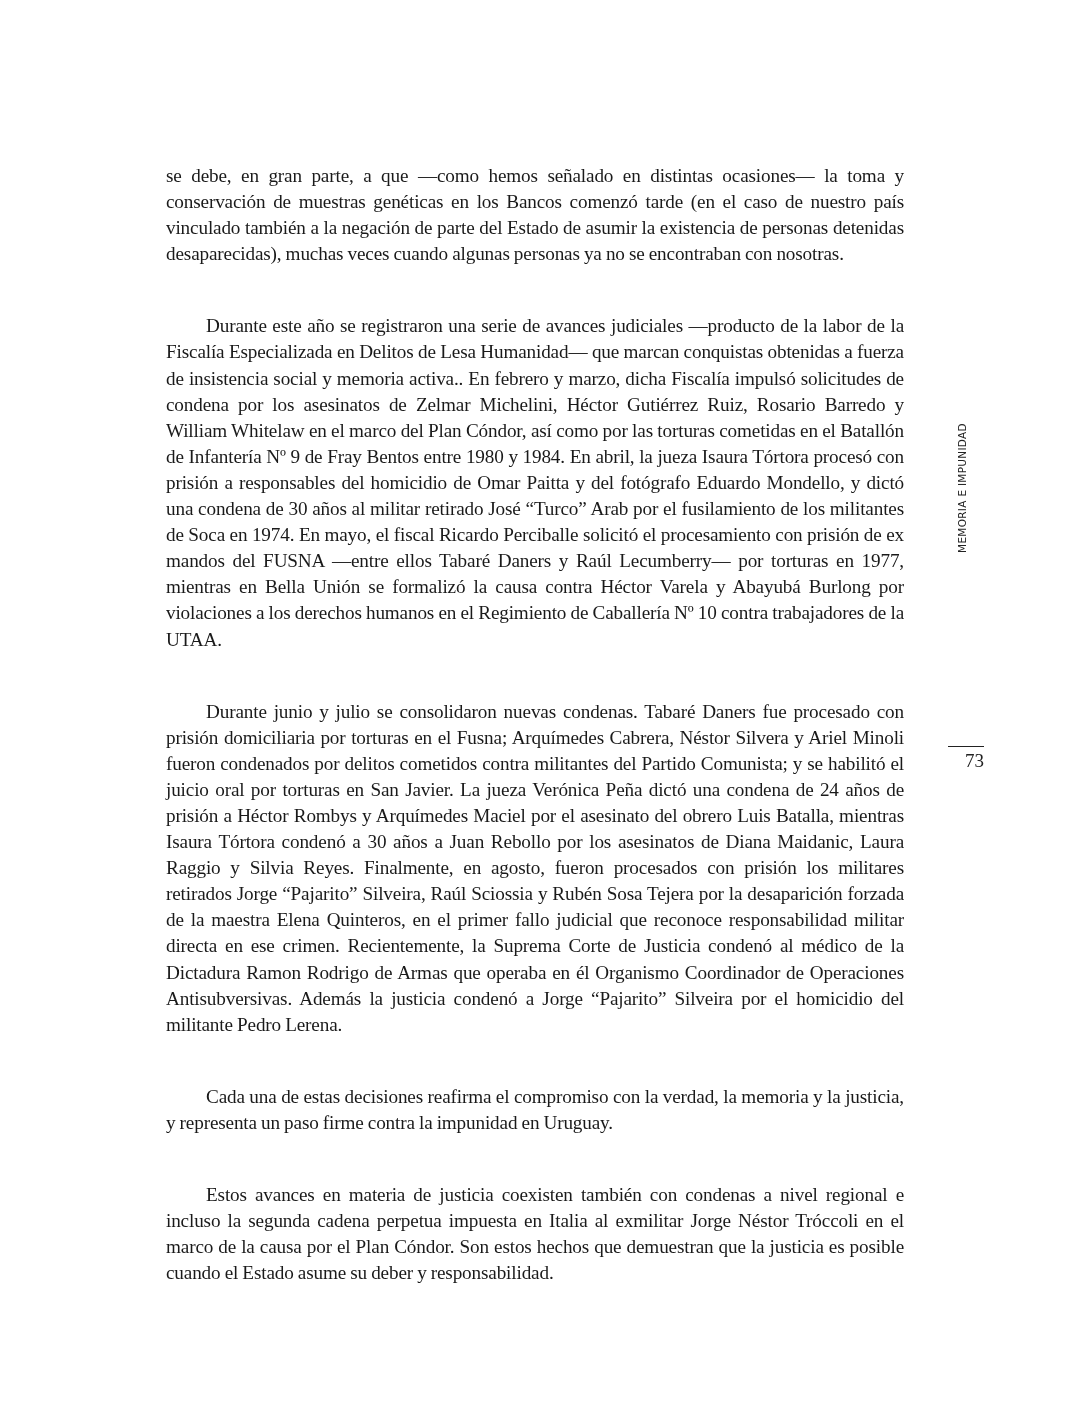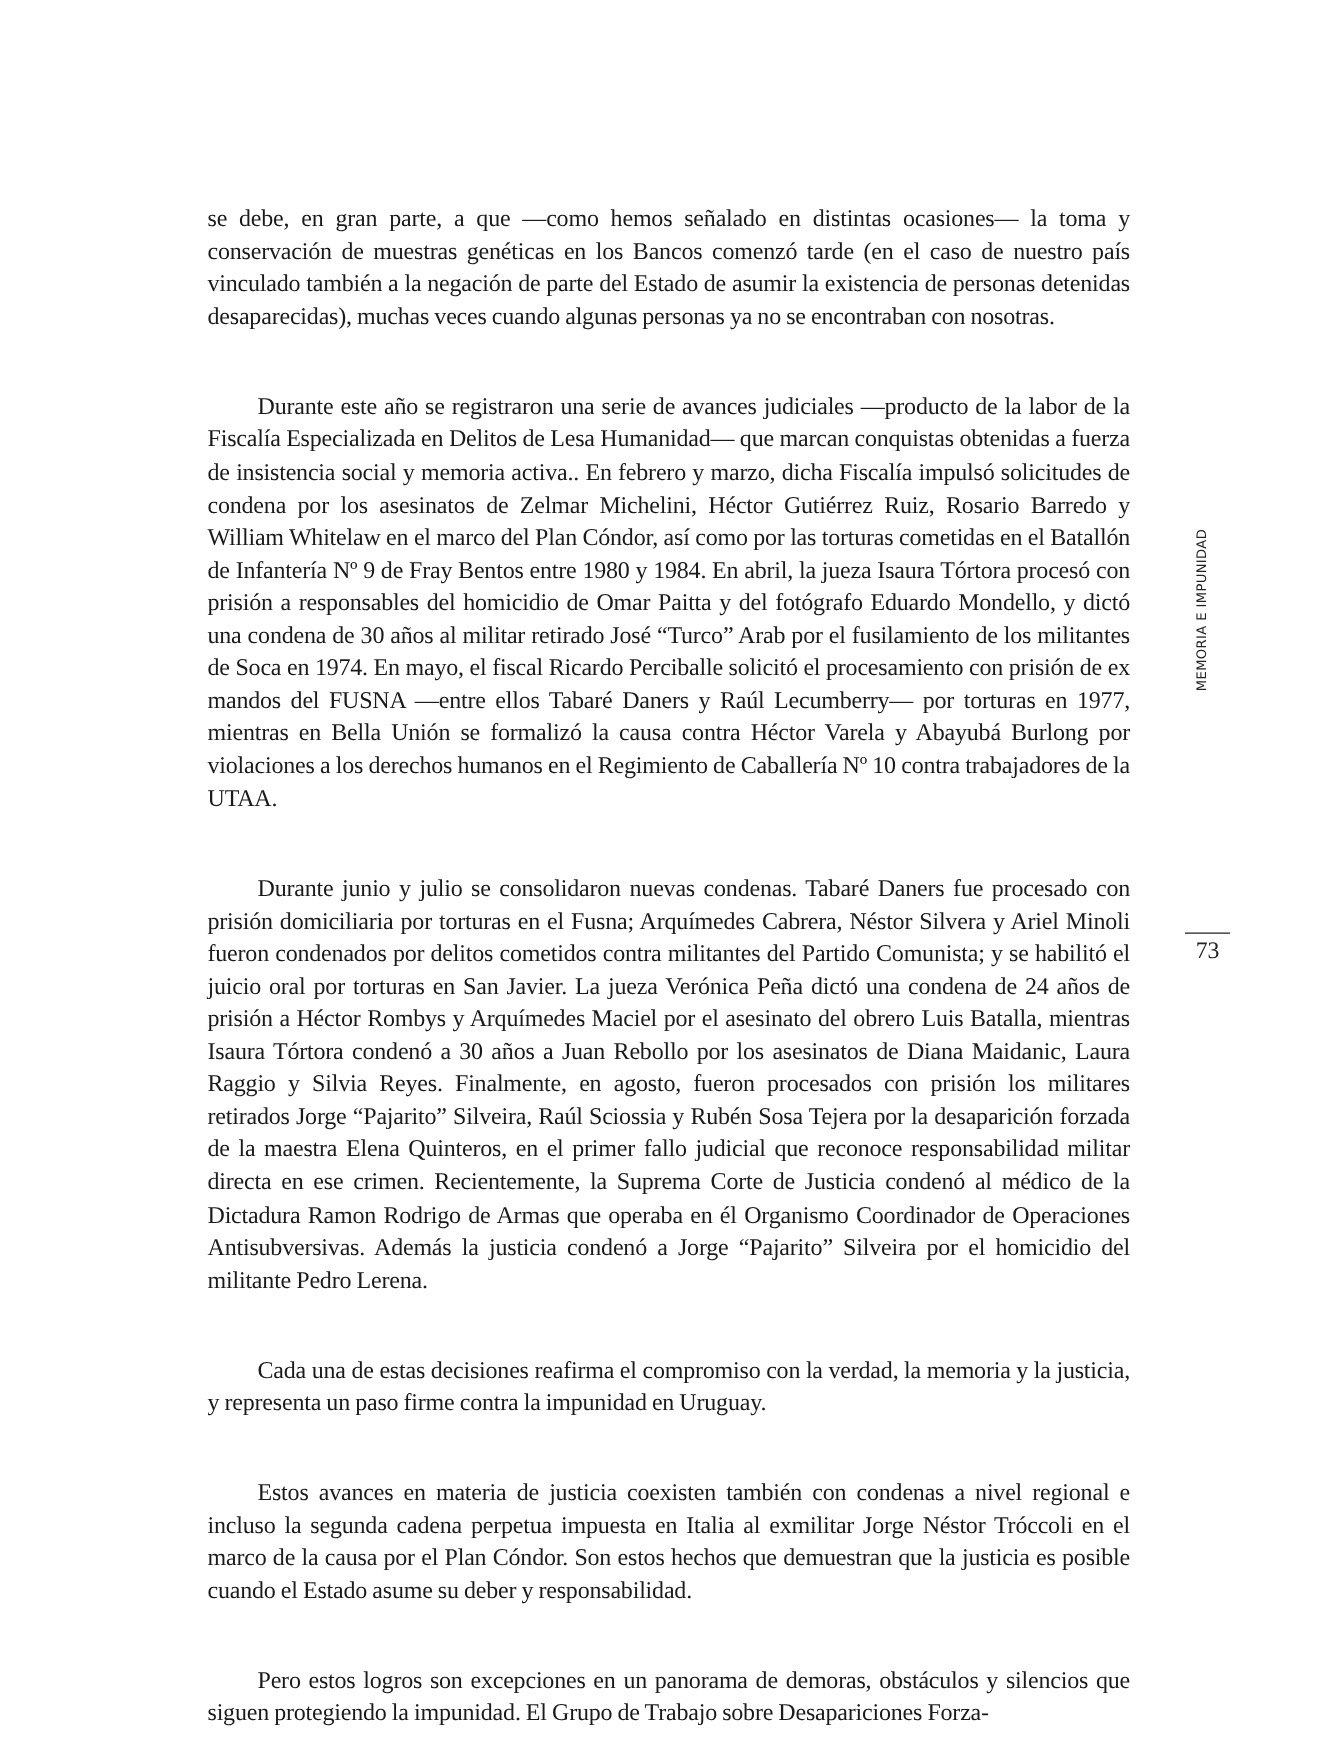--- a/index.html
+++ b/index.html
@@ -65,34 +65,34 @@
     width: 36px;
     height: 0;
     border-top: 1.3px solid #222222;
     margin-bottom: 3px;
   }
   .folio-number {
     font-family: "Liberation Serif", "DejaVu Serif", serif;
     font-size: 19px;
     line-height: 22px;
     color: #222222;
+    text-align: right;
   }
 </style>
 </head>
 <body>
 
 <div class="page">
 
   <div class="body-text">
     <p class="para">se debe, en gran parte, a que —como hemos señalado en distintas ocasiones— la toma y conservación de muestras genéticas en los Bancos comenzó tarde (en el caso de nuestro país vinculado también a la negación de parte del Estado de asumir la existencia de personas detenidas desaparecidas), muchas veces cuando algunas personas ya no se encontraban con nosotras.</p>
     <p class="para indent">Durante este año se registraron una serie de avances judiciales —producto de la labor de la Fiscalía Especializada en Delitos de Lesa Humanidad— que marcan conquistas ob­tenidas a fuerza de insistencia social y memoria activa.. En febrero y marzo, dicha Fiscalía impulsó solicitudes de condena por los asesinatos de Zelmar Michelini, Héctor Gutiérrez Ruiz, Rosario Barredo y William Whitelaw en el marco del Plan Cóndor, así como por las torturas cometidas en el Batallón de Infantería Nº 9 de Fray Bentos entre 1980 y 1984. En abril, la jueza Isaura Tórtora procesó con prisión a responsables del homicidio de Omar Paitta y del fotógrafo Eduardo Mondello, y dictó una condena de 30 años al militar reti­rado José “Turco” Arab por el fusilamiento de los militantes de Soca en 1974. En mayo, el fiscal Ricardo Perciballe solicitó el procesamiento con prisión de ex mandos del FUSNA —entre ellos Tabaré Daners y Raúl Lecumberry— por torturas en 1977, mientras en Bella Unión se formalizó la causa contra Héctor Varela y Abayubá Burlong por violaciones a los derechos humanos en el Regimiento de Caballería Nº 10 contra trabajadores de la UTAA.</p>
     <p class="para indent">Durante junio y julio se consolidaron nuevas condenas. Tabaré Daners fue procesado con prisión domiciliaria por torturas en el Fusna; Arquímedes Cabrera, Néstor Silvera y Ariel Minoli fueron condenados por delitos cometidos contra militantes del Partido Co­munista; y se habilitó el juicio oral por torturas en San Javier. La jueza Verónica Peña dictó una condena de 24 años de prisión a Héctor Rombys y Arquímedes Maciel por el asesinato del obrero Luis Batalla, mientras Isaura Tórtora condenó a 30 años a Juan Rebollo por los asesinatos de Diana Maidanic, Laura Raggio y Silvia Reyes. Finalmente, en agosto, fue­ron procesados con prisión los militares retirados Jorge “Pajarito” Silveira, Raúl Sciossia y Rubén Sosa Tejera por la desaparición forzada de la maestra Elena Quinteros, en el primer fallo judicial que reconoce responsabilidad militar directa en ese crimen. Recientemente, la Suprema Corte de Justicia condenó al médico de la Dictadura Ramon Rodrigo de Armas que operaba en él Organismo Coordinador de Operaciones Antisubversivas. Además la justicia condenó a Jorge “Pajarito” Silveira por el homicidio del militante Pedro Lerena.</p>
     <p class="para indent">Cada una de estas decisiones reafirma el compromiso con la verdad, la memoria y la justicia, y representa un paso firme contra la impunidad en Uruguay.</p>
     <p class="para indent">Estos avances en materia de justicia coexisten también con condenas a nivel regional e incluso la segunda cadena perpetua impuesta en Italia al exmilitar Jorge Néstor Tróccoli en el marco de la causa por el Plan Cóndor. Son estos hechos que demuestran que la justicia es posible cuando el Estado asume su deber y responsabilidad.</p>
-    <p class="para indent">Pero estos logros son excepciones en un panorama de demoras, obstáculos y silencios que siguen protegiendo la impunidad. El Grupo de Trabajo sobre Desapariciones Forza-</p>
   </div>
 
   <div class="running-head">MEMORIA E IMPUNIDAD</div>
 
   <div class="folio">
     <div class="folio-rule"></div>
     <div class="folio-number">73</div>
   </div>
 
 </div>

